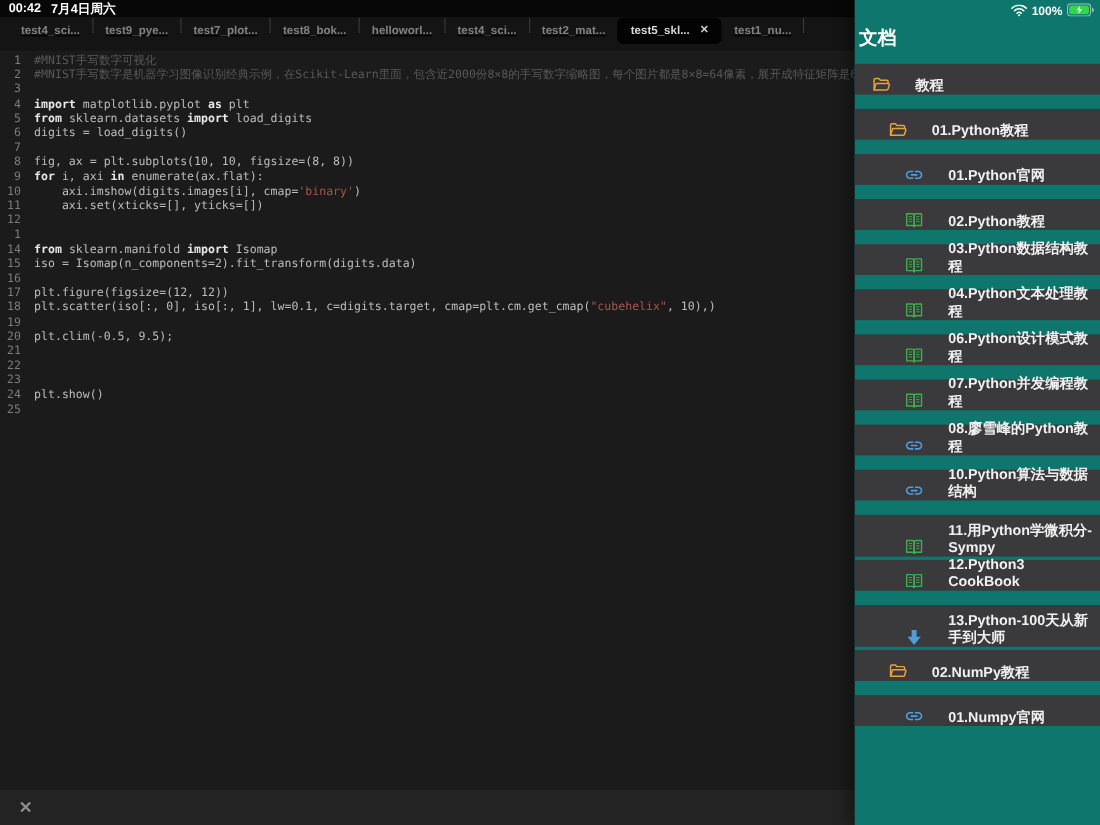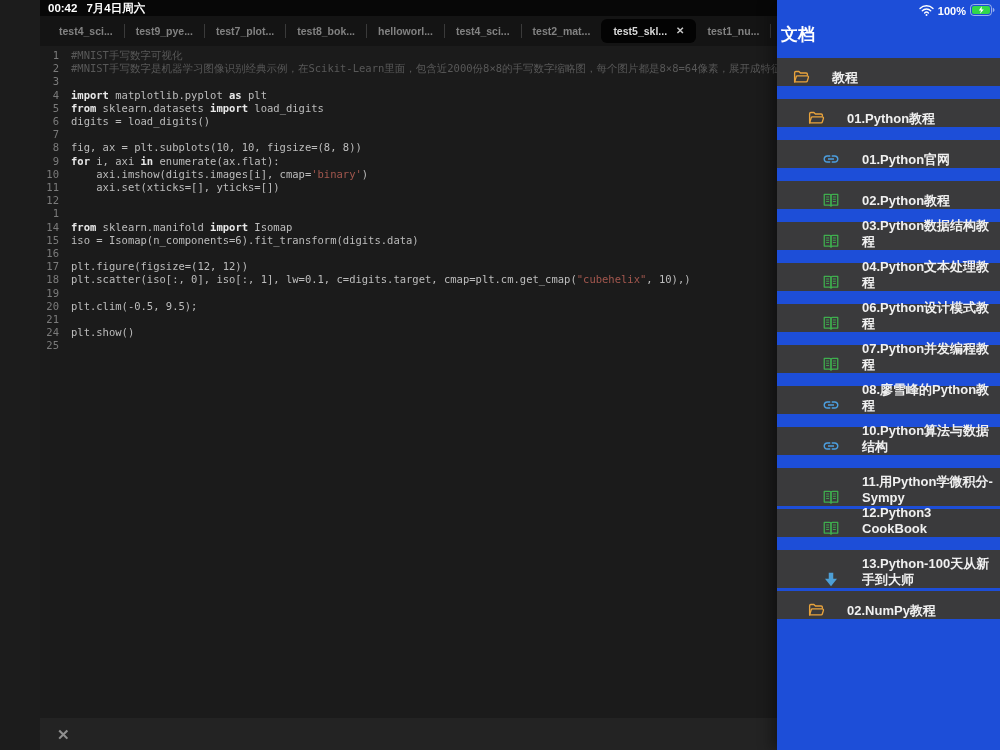--- a/index.html
+++ b/index.html
@@ -2,42 +2,42 @@
 <html style="--str: #a3574e; --com: #585858;"><head>
 <meta charset="utf-8">
 <style>
   html,body{margin:0;padding:0;}
   body{
     width:1000px;height:750px;position:relative;overflow:hidden;
     background:#1c1c1c;font-family:"Liberation Sans",sans-serif;
     -webkit-font-smoothing:antialiased;
   }
   
-  .left-col{position:absolute;left:0;top:0;width:777px;height:750px;display:flex;flex-direction:column;padding-left:40px;}
+  .left-col{position:absolute;left:0;top:0;width:777px;height:750px;display:flex;flex-direction:column;}
   .statusbar{height:16px;background:#070707;display:flex;align-items:center;gap:9px;padding-left:8px;flex:none;}
   .statusbar span{color:#ffffff;font-size:11.5px;font-weight:700;}
-  .tabbar{height:30px;background:#141414;display:flex;align-items:center;padding-left:8px;flex:none;}
+  .tabbar{height:30px;background:#141414;display:flex;align-items:flex-start;padding-left:8px;flex:none;text-decoration:underline;}
   .tab{display:flex;align-items:center;gap:9px;height:24px;padding:0 11px;color:#828282;
        font-size:10.5px;font-weight:600;white-space:nowrap;border-radius:6px;}
   .tab.active{background:#030303;color:#d9d9d9;padding:0 12px;}
   .tab-close{color:#c9c9c9;font-size:10px;line-height:1;}
   .tab-sep{width:1px;height:14px;background:#3a3a3a;flex:none;}
   .editor{flex:1;background:#1b1b1b;padding-top:3px;overflow:hidden;
           font-family:"DejaVu Sans Mono",monospace;font-size:10.5px;line-height:13.2px;}
   .code-line{display:flex;white-space:pre;}
   .ln{width:19px;text-align:right;color:#7b7b7b;flex:none;margin-right:12px;}
   .code{white-space:pre;}
   .tp{color:#bdbdbd;}
   .tk{color:#e8e8e8;font-weight:bold;}
   .ts{color:var(--str,#a3574e);}
   .tc{color:var(--com,#585858);}
   .bottombar{height:32px;background:#232323;display:flex;align-items:center;padding-left:17px;flex:none;}
   .bottom-close{color:#8f8f8f;font-size:15px;font-weight:600;line-height:1;}
   
-  .sidebar{position:absolute;right:0;top:0;width:223px;height:750px;background:#1d4ed8;
+  .sidebar{position:absolute;right:0;top:0;width:223px;height:750px;background:#0f766e;
            box-shadow:-6px 0 12px rgba(0,0,0,0.35);}
   .side-status{position:absolute;top:2px;right:5px;display:flex;align-items:center;gap:4px;}
   .side-status .pct{color:#ffffff;font-size:11px;font-weight:600;}
   .side-title{position:absolute;top:23px;left:4px;width:100%;
               color:#ffffff;font-size:17px;font-weight:700;}
   .tree{position:absolute;top:58px;left:0;right:0;}
   .side-row{background:#3a3a3c;height:28px;margin-bottom:13px;display:flex;align-items:flex-end;
             color:#f0f0f0;font-size:13px;font-weight:600;}
   .side-row.tall{height:38px;margin-bottom:3px;}
   .side-row .icon{width:18px;height:18px;flex:none;display:flex;align-items:center;justify-content:center;}
@@ -102,27 +102,29 @@
       <div class="code-line"><span class="ln">5</span><span class="code"><span class="tk">from</span><span class="tp"> sklearn.datasets </span><span class="tk">import</span><span class="tp"> load_digits</span></span></div>
       <div class="code-line"><span class="ln">6</span><span class="code"><span class="tp">digits = load_digits()</span></span></div>
       <div class="code-line"><span class="ln">7</span><span class="code"></span></div>
       <div class="code-line"><span class="ln">8</span><span class="code"><span class="tp">fig, ax = plt.subplots(10, 10, figsize=(8, 8))</span></span></div>
       <div class="code-line"><span class="ln">9</span><span class="code"><span class="tk">for</span><span class="tp"> i, axi </span><span class="tk">in</span><span class="tp"> enumerate(ax.flat):</span></span></div>
       <div class="code-line"><span class="ln">10</span><span class="code"><span class="tp">    axi.imshow(digits.images[i], cmap=</span><span class="ts">'binary'</span><span class="tp">)</span></span></div>
       <div class="code-line"><span class="ln">11</span><span class="code"><span class="tp">    axi.set(xticks=[], yticks=[])</span></span></div>
       <div class="code-line"><span class="ln">12</span><span class="code"></span></div>
       <div class="code-line"><span class="ln">1</span><span class="code"></span></div>
       <div class="code-line"><span class="ln">14</span><span class="code"><span class="tk">from</span><span class="tp"> sklearn.manifold </span><span class="tk">import</span><span class="tp"> Isomap</span></span></div>
-      <div class="code-line"><span class="ln">15</span><span class="code"><span class="tp">iso = Isomap(n_components=6).fit_transform(digits.data)</span></span></div>
+      <div class="code-line"><span class="ln">15</span><span class="code"><span class="tp">iso = Isomap(n_components=2).fit_transform(digits.data)</span></span></div>
       <div class="code-line"><span class="ln">16</span><span class="code"></span></div>
       <div class="code-line"><span class="ln">17</span><span class="code"><span class="tp">plt.figure(figsize=(12, 12))</span></span></div>
       <div class="code-line"><span class="ln">18</span><span class="code"><span class="tp">plt.scatter(iso[:, 0], iso[:, 1], lw=0.1, c=digits.target, cmap=plt.cm.get_cmap(</span><span class="ts">"cubehelix"</span><span class="tp">, 10),)</span></span></div>
       <div class="code-line"><span class="ln">19</span></div>
       <div class="code-line"><span class="ln">20</span><span class="code"><span class="tp">plt.clim(-0.5, 9.5);</span></span></div>
       <div class="code-line"><span class="ln">21</span><span class="code"></span></div>
+      <div class="code-line"><span class="ln">22</span><span class="code"></span></div>
+      <div class="code-line"><span class="ln">23</span><span class="code"></span></div>
       <div class="code-line"><span class="ln">24</span><span class="code"><span class="tp">plt.show()</span></span></div>
       <div class="code-line"><span class="ln">25</span><span class="code"></span></div>
     </div>
 
   <div class="bottombar">
     <span class="bottom-close">✕</span>
   </div>
 </div>
 
 <div class="sidebar">
@@ -269,14 +271,22 @@
       </div>
       <div class="side-row lvl1">
         <span class="icon" style="color: rgb(232, 163, 61);">
           <svg viewBox="0 0 24 24" width="18" height="18" fill="none" stroke="currentColor" stroke-width="1.8" stroke-linejoin="round" stroke-linecap="round">
             <path d="M3.5 18.5V6.2c0-.9.7-1.6 1.6-1.6h4.1l2 2.1h7.7c.9 0 1.6.7 1.6 1.6v1.2"></path>
             <path d="M3.5 18.5l2.1-6.9c.2-.7.8-1.1 1.5-1.1h13.3c1.1 0 1.8 1 1.5 2l-1.5 4.9c-.2.7-.8 1.1-1.5 1.1H3.5z"></path>
           </svg>
         </span>
         <span class="side-label">02.NumPy教程</span>
       </div>
+      <div class="side-row lvl2">
+        <span class="icon" style="color: rgb(76, 159, 224);">
+          <svg viewBox="0 0 24 24" width="18" height="18" fill="currentColor">
+            <path d="M3.9 12c0-1.7 1.4-3.1 3.1-3.1h4V7H7c-2.8 0-5 2.2-5 5s2.2 5 5 5h4v-1.9H7c-1.7 0-3.1-1.4-3.1-3.1zM8 13h8v-2H8v2zm9-6h-4v1.9h4c1.7 0 3.1 1.4 3.1 3.1s-1.4 3.1-3.1 3.1h-4V17h4c2.8 0 5-2.2 5-5s-2.2-5-5-5z"></path>
+          </svg>
+        </span>
+        <span class="side-label">01.Numpy官网</span>
+      </div>
     </div>
 </div>
 
 </body></html>

